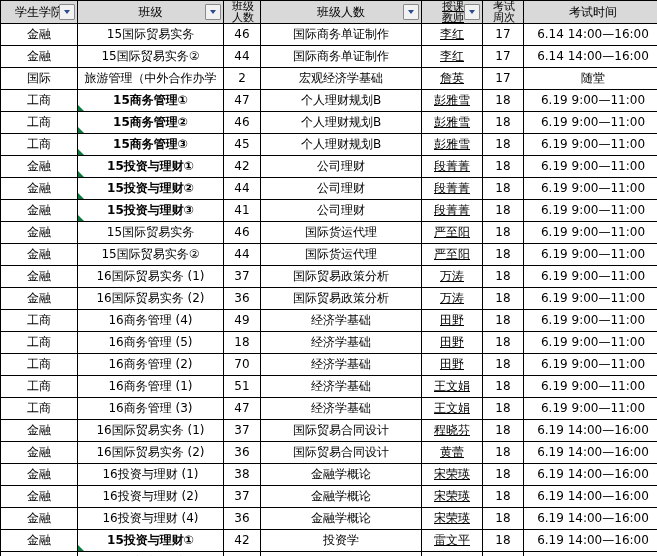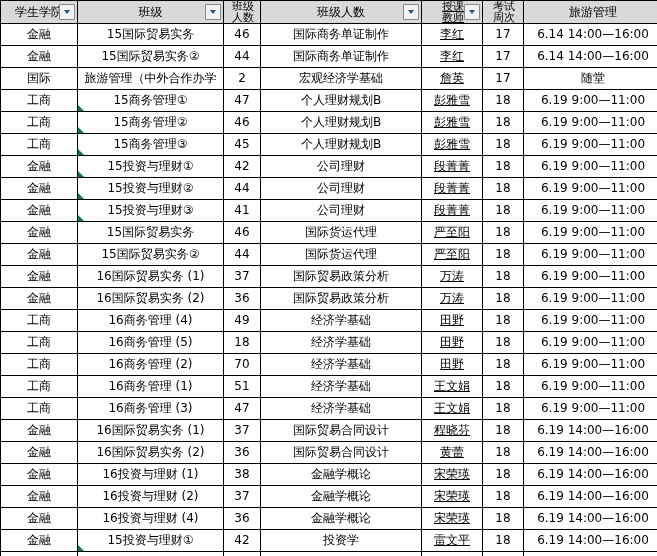--- a/index.html
+++ b/index.html
@@ -87,20 +87,21 @@
   .c4 { width: 60px; text-decoration: underline; }
   .c5 { width: 40px; margin-left: 28px; }
   .c6 { width: 138px; }
 
   td.c1 { font-size: 12px; }
   td.c3 { font-size: 12px; }
   td.c6 { letter-spacing: 0px; }
 
   .corner-mark {
     position: relative;
+    font-weight: bold;
   }
   .corner-mark::after {
     content: "";
     position: absolute;
     left: 0;
     bottom: 0;
     width: 0;
     height: 0;
     border-left: 6px solid #0a7a3c;
     border-top: 6px solid transparent;
@@ -150,21 +151,21 @@
               </span>
           </div>
         </th>
         <th class="c5">
           <div class="hdr-inner">
             <span class="hdr-text two-line">考试周次</span>
           </div>
         </th>
         <th class="c6">
           <div class="hdr-inner">
-            <span class="hdr-text">旅游管理</span>
+            <span class="hdr-text">考试时间</span>
           </div>
         </th>
       </tr>
     </thead>
     <tbody id="tbody">
         <tr>
           <td class="c0">金融</td>
           <td class="c1">15国际贸易实务</td>
           <td class="c2">46</td>
           <td class="c3">国际商务单证制作</td>

